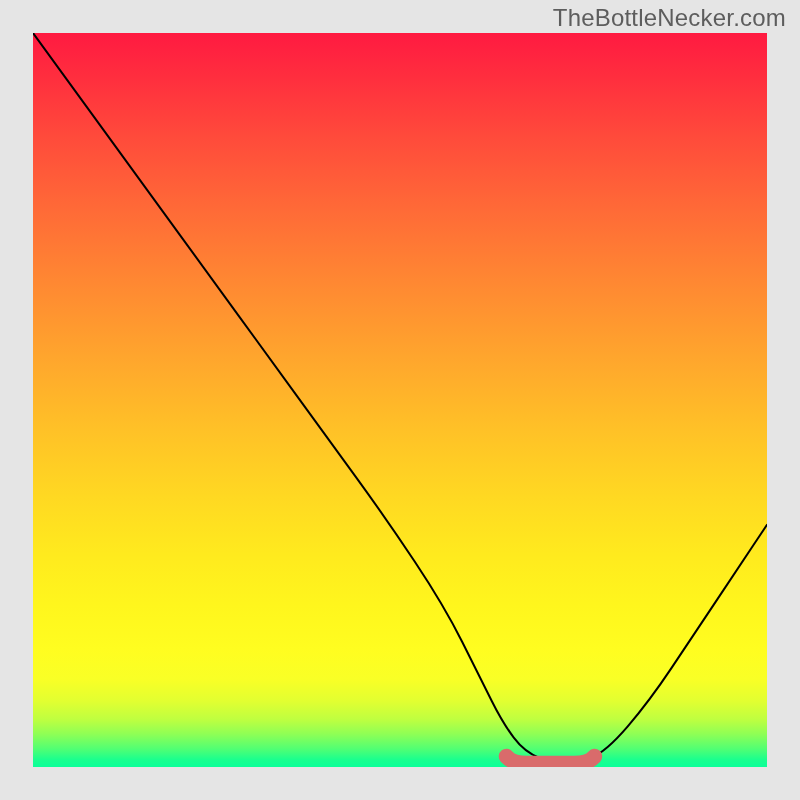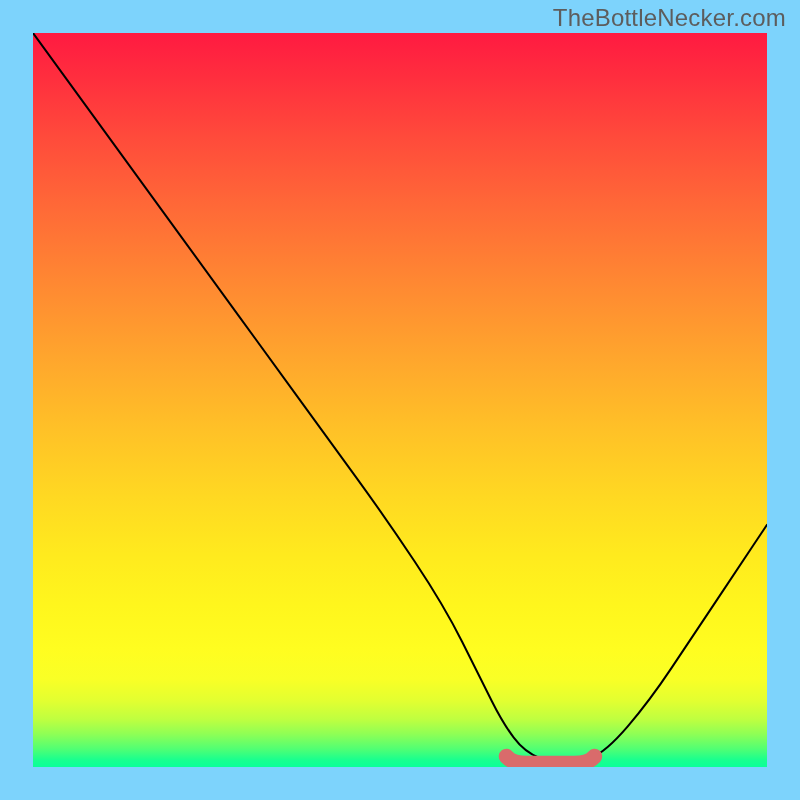--- a/index.html
+++ b/index.html
@@ -8,21 +8,21 @@
     width: 800px;
     height: 800px;
     background: #000;
     overflow: hidden;
     font-family: Arial, Helvetica, sans-serif;
   }
   .frame {
     position: relative;
     width: 800px;
     height: 800px;
-    background: #7dd3fc;
+    background: #e5e5e5;
   }
   .watermark {
     position: absolute;
     top: 4px;
     right: 14px;
     color: #5d5d5d;
     font-size: 24px;
     font-weight: 500;
     letter-spacing: 0.2px;
     z-index: 20;

